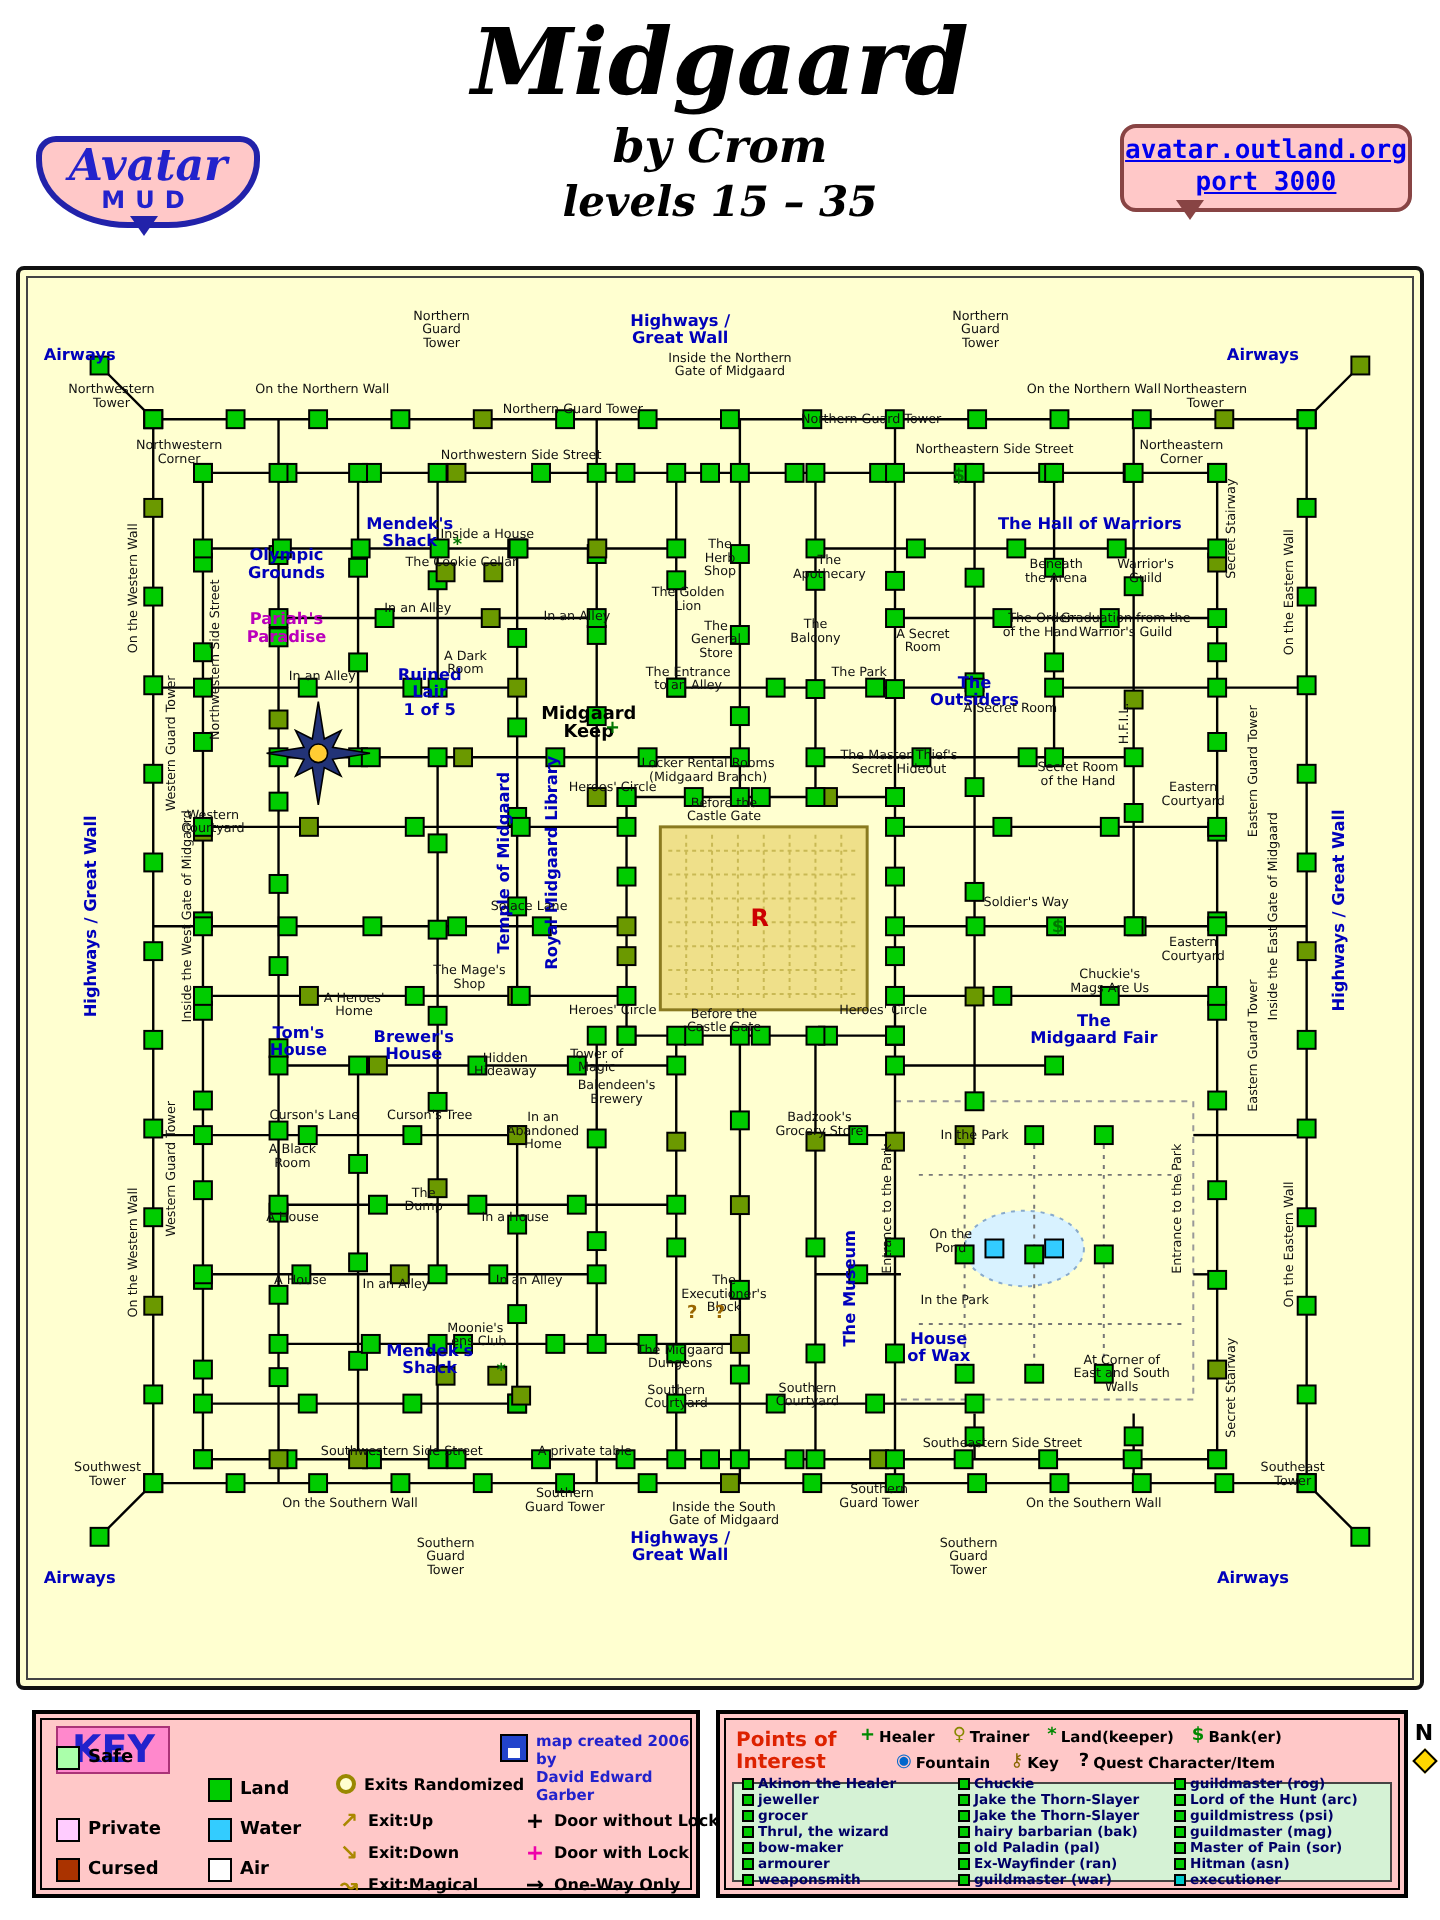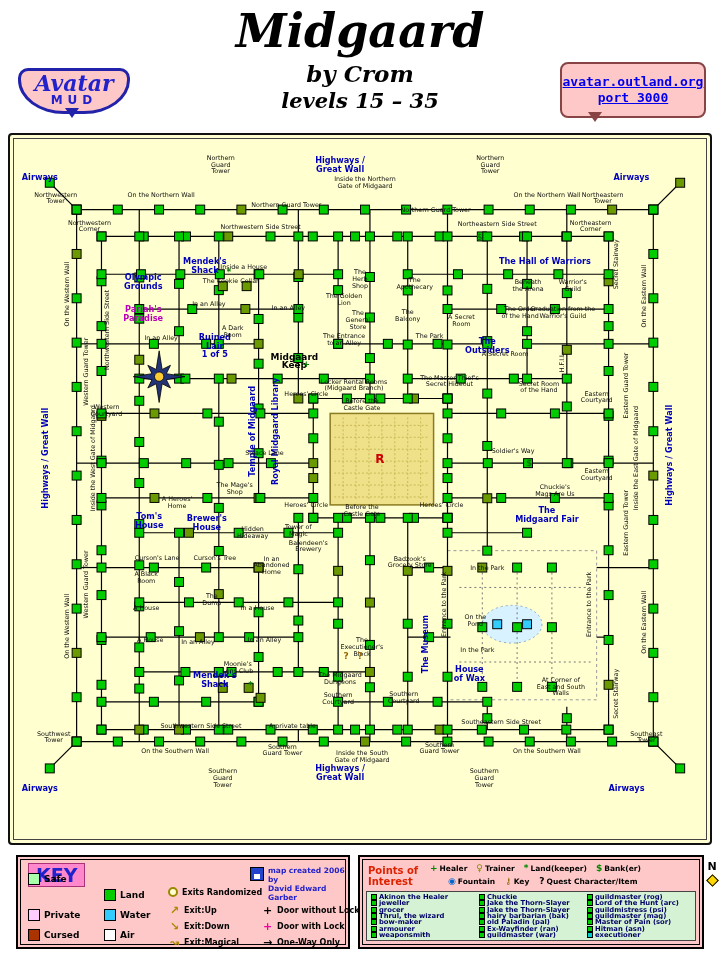--- a/index.html
+++ b/index.html
@@ -12,21 +12,21 @@
     font-family:"DejaVu Serif",serif;font-weight:bold;font-style:italic;font-size:23px;}
   .page-levels{position:absolute;top:88px;left:0;width:100%;text-align:center;
     font-family:"DejaVu Serif",serif;font-weight:bold;font-style:italic;font-size:21px;}
 
   .badge-avatar{position:absolute;left:18px;top:68px;width:112px;height:46px;background:#FFC8C8;
     border:3px solid #2222AA;border-radius:10px 10px 46px 46px/10px 10px 34px 34px;text-align:center;box-sizing:border-box;}
   .badge-avatar:after{content:"";position:absolute;left:44px;bottom:-14px;border:7px solid transparent;border-top:10px solid #2222AA;}
   .ba-1{font-family:"DejaVu Serif",serif;font-weight:bold;font-style:italic;font-size:22px;color:#2222CC;line-height:22px;margin-top:1px;}
   .ba-2{font-weight:bold;font-size:12px;letter-spacing:5px;color:#2222CC;line-height:13px;}
 
-  .badge-addr{position:absolute;right:14px;top:62px;width:146px;height:56px;background:#FFC8C8;
+  .badge-addr{position:absolute;right:14px;top:62px;width:146px;height:44px;background:#FFC8C8;
     border:2px solid #884444;border-radius:8px;display:flex;flex-direction:column;justify-content:center;text-align:center;box-sizing:border-box;}
   .badge-addr:after{content:"";position:absolute;left:26px;bottom:-13px;border:7px solid transparent;border-top:10px solid #884444;}
   .ad-1{font-family:"DejaVu Sans Mono",monospace;font-weight:bold;font-size:13px;color:#0000EE;text-decoration:underline;line-height:16px;}
 
   
   .map{position:absolute;left:8px;top:133px;width:704px;height:712px;background:#FFFFD0;
     border:2px solid #111;border-radius:4px;box-shadow:inset 0 0 0 3px #FFFFD0, inset 0 0 0 4px #444;box-sizing:border-box;}
   #map-svg{position:absolute;left:0;top:0;width:100%;height:100%;}
   #map-svg text{font-family:"DejaVu Sans",sans-serif;text-anchor:middle;}
   .st{stroke:#000;stroke-width:1.2;}
@@ -59,21 +59,21 @@
   .credit{position:absolute;left:250px;top:9px;width:80px;font-size:7.5px;font-weight:bold;color:#2222CC;line-height:9px;}
   .pre{white-space:pre-line;}
 
   .poi-panel{position:absolute;left:358px;top:855px;width:346px;height:94px;background:#FFC8C8;
     border:2px solid #000;outline:1px solid #000;outline-offset:-5px;box-sizing:border-box;}
   .poi-title{position:absolute;left:8px;top:8px;width:60px;color:#DD2200;font-weight:bold;font-size:10px;line-height:11px;}
   #poi-sym-row1{position:absolute;left:70px;top:7px;display:flex;gap:9px;font-size:7.5px;font-weight:bold;color:#000;white-space:nowrap;}
   #poi-sym-row2{position:absolute;left:88px;top:20px;display:flex;gap:10px;font-size:7.5px;font-weight:bold;color:#000;white-space:nowrap;}
   .psym{display:flex;align-items:center;}
   .pglyph{margin-right:2px;font-weight:bold;font-size:9px;line-height:9px;}
-  #poi-cols{position:absolute;left:6px;top:34px;right:6px;bottom:6px;background:#D5F2D5;border:1px solid #444;display:flex;padding:2px;box-sizing:border-box;}
+  #poi-cols{position:absolute;left:6px;top:34px;right:6px;bottom:6px;background:#D5F2D5;border:1px solid #444;display:flex;padding:2px;box-sizing:border-box;align-items:center;}
   .pcol{flex:1;display:flex;flex-direction:column;justify-content:space-between;padding:0 2px;}
   .prow{display:flex;align-items:center;font-size:6.8px;color:#000066;font-weight:bold;white-space:nowrap;overflow:hidden;}
   .pbullet{width:6px;height:6px;border:1px solid #000;margin-right:2px;flex:none;box-sizing:border-box;}
 
   .north{position:absolute;right:1px;top:860px;width:14px;text-align:center;}
   .north-letter{font-weight:bold;font-size:11px;color:#000;}
   .north-diamond{width:9px;height:9px;margin:3px auto 0;transform:rotate(45deg);background:#FFD700;border:1.5px solid #000;box-sizing:border-box;}
 </style>
 </head>
 <body>

